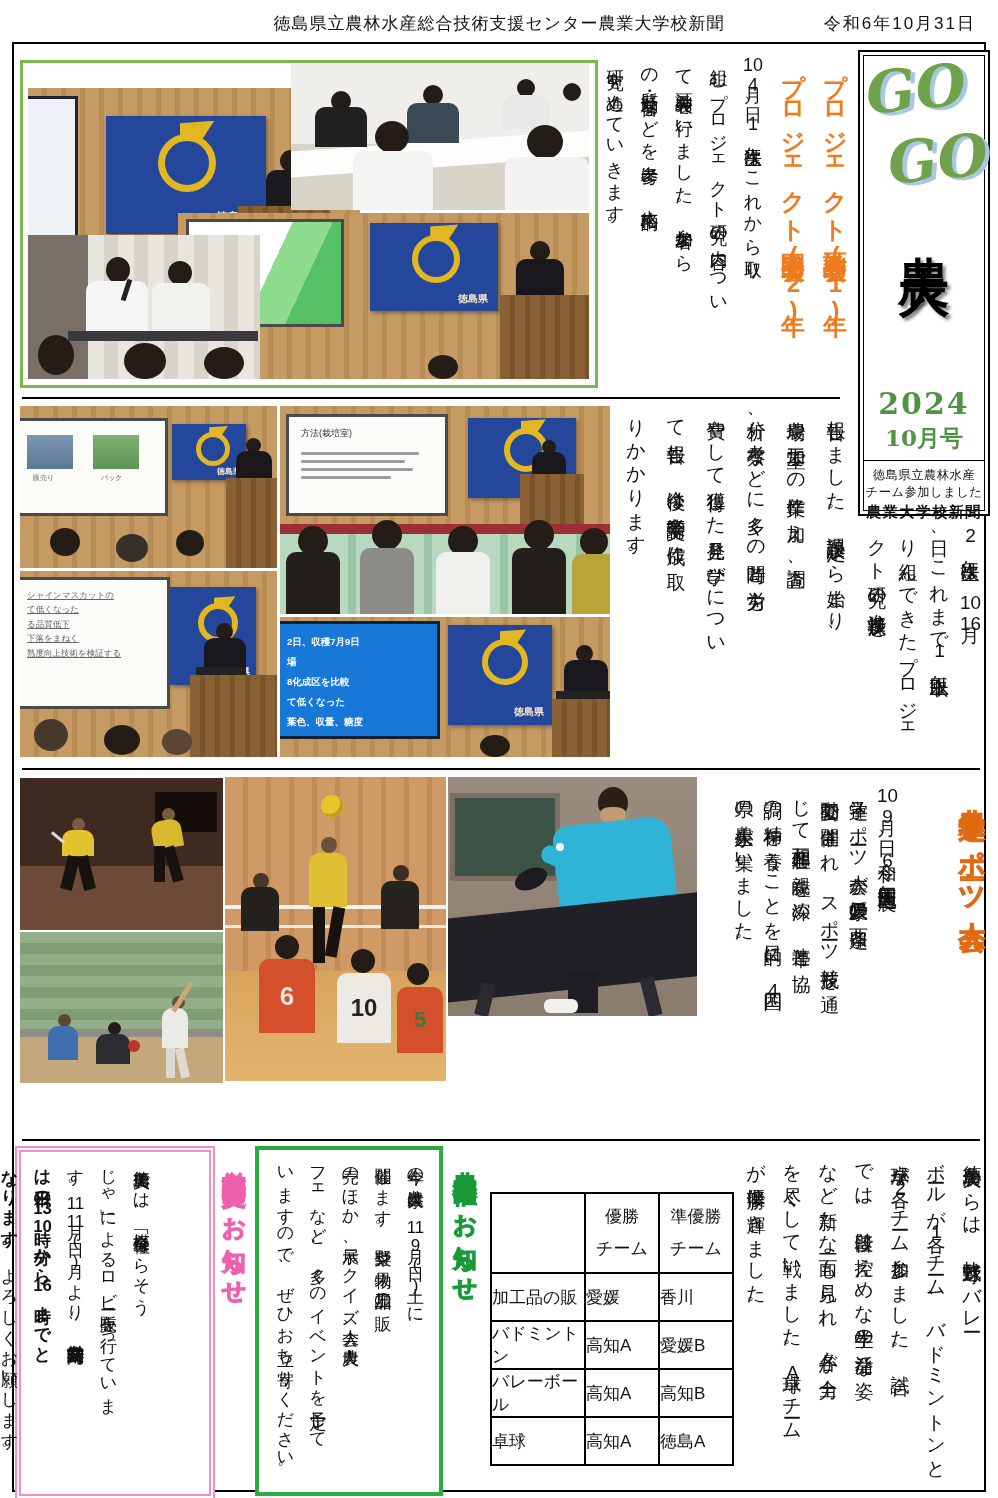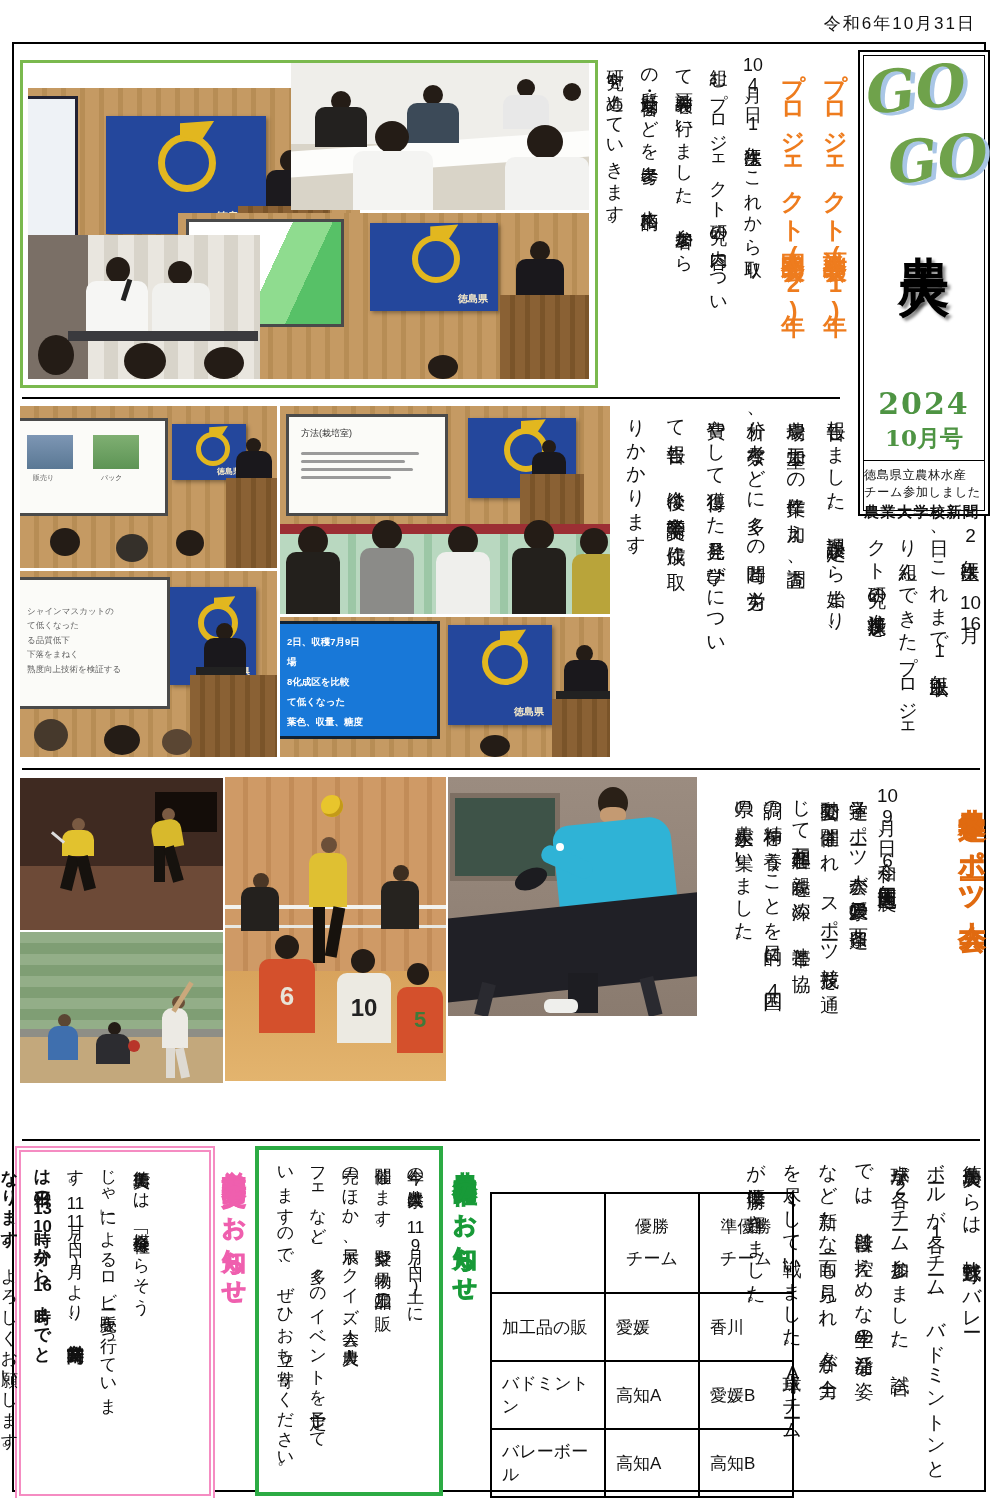--- a/index.html
+++ b/index.html
@@ -24,21 +24,21 @@
   .masthead{left:858px;top:50px;width:128px;height:462px;border:2px solid #000;background:#fff;}
   .masthead-inner{position:absolute;left:3px;top:3px;right:3px;bottom:3px;border:1px solid #000;}
   .go{position:absolute;font-family:"DejaVu Serif","Liberation Serif",serif;font-style:italic;font-weight:bold;
       font-size:58px;color:#6fa24b;text-shadow:4px 3px 0 #a9c6e6;transform:rotate(-6deg);line-height:1;}
   .mast-name{position:absolute;left:50%;transform:translateX(-50%);writing-mode:vertical-rl;
       font-family:"DejaVu Serif","Liberation Serif",serif;font-weight:900;font-size:52px;letter-spacing:10px;
       color:#000;text-shadow:3px 3px 3px rgba(0,0,0,.45);}
   .mast-year,.mast-issue{position:absolute;left:0;width:100%;text-align:center;
       font-family:"DejaVu Serif","Liberation Serif",serif;font-weight:bold;color:#4e9443;}
   .mast-org{position:absolute;left:0;right:0;bottom:0;top:404px;border-top:1.5px solid #000;
-      text-align:left;padding-top:6px;font-size:12.3px;line-height:1.4;letter-spacing:.5px;}
+      text-align:center;padding-top:6px;font-size:12.3px;line-height:1.4;letter-spacing:.5px;}
   .mast-org .line3{font-weight:bold;font-size:15px;letter-spacing:1.5px;}
   
   .ph{position:absolute;overflow:hidden;}
   .wood{background:repeating-linear-gradient(90deg,#c59a63 0 14px,#b78d55 14px 19px);}
   .banner{position:absolute;background:#24479c;box-shadow:2px 2px 4px rgba(0,0,0,.35);}
   .blogo{position:absolute;border-radius:50%;border:7px solid #e2b71f;}
   .blogo:after{content:"";position:absolute;top:-46%;right:-12%;width:78%;height:48%;background:#e2b71f;
       clip-path:polygon(0 12%,100% 0,60% 100%,0 70%);}
   .bname{position:absolute;color:#f5e9c8;font-weight:bold;}
   .screen{position:absolute;background:#fbfbf8;border:3px solid #4a4a4a;}
@@ -50,30 +50,31 @@
   
   .caption{left:452px;top:1040px;width:246px;height:77px;border:4px solid #f0ad1a;background:#fff;
       display:flex;flex-direction:column;justify-content:space-evenly;text-align:center;
       font-size:16.5px;letter-spacing:2px;white-space:pre-line;}
   .green-box{left:255px;top:1146px;width:180px;height:342px;border:4px solid #2cab44;background:#fff;}
   .pink-box{left:15px;top:1146px;width:188px;height:342px;border:6px double #f58cc2;background:#fff;}
   
   .res-title{left:486px;top:1146px;width:248px;text-align:center;font-size:21px;letter-spacing:2px;}
   table.res{position:absolute;left:490px;top:1192px;border-collapse:collapse;table-layout:fixed;}
   table.res td,table.res th{border:2px solid #000;font-weight:normal;
-      font-size:17px;white-space:pre-line;padding:10px;margin-left:40px;}
+      font-size:17px;white-space:pre-line;padding:0;margin-left:40px;}
   table.res th{height:78px;line-height:1.9;}
   table.res td{height:46px;}
   .colA{width:92px;} .colB{width:72px;} .colC{width:72px;}
 </style>
 </head>
 <body>
 
 <div id="page">
 
+  <div class="abs hd-title">徳島県立農林水産総合技術支援センター農業大学校新聞</div>
   <div class="abs hd-date">令和6年10月31日</div>
   <div class="abs frame"></div>
 
   <div class="abs" style="left:20px;top:60px;width:572px;height:322px;border:3px solid #7ab94e;background:#fff;">
 
     <div class="ph wood" style="left:5px;top:25px;width:332px;height:242px;">
       <div class="screen" style="left:-8px;top:8px;width:52px;height:150px;background:#eef2f6;border-color:#223;"></div>
       <div class="banner" style="left:78px;top:28px;width:160px;height:118px;">
         <div class="blogo" style="left:52px;top:18px;width:44px;height:44px;"></div>
         <div class="bname" style="right:14px;bottom:8px;font-size:12px;">徳島県</div>
@@ -197,21 +198,21 @@
     <div class="head" style="left:168px;top:120px;width:30px;height:30px;"></div>
       <div class="torso" style="left:156px;top:146px;width:54px;height:62px;background:#efefec;"></div>
     <div class="head" style="left:244px;top:114px;width:30px;height:30px;"></div>
       <div class="torso" style="left:232px;top:142px;width:54px;height:66px;background:#23201c;"></div>
     <div class="head" style="left:300px;top:122px;width:28px;height:28px;"></div>
       <div class="torso" style="left:292px;top:148px;width:46px;height:60px;background:#b9a43a;"></div>
   </div>
 
   <div class="ph wood" style="left:20px;top:571px;width:257px;height:186px;">
     <div class="screen" style="left:-8px;top:6px;width:152px;height:126px;">
-      <div class="slide-lines abs" style="left:12px;top:24px;white-space:pre-line;">シャインマスカットの
+      <div class="slide-lines abs" style="left:12px;top:8px;white-space:pre-line;text-decoration:underline;">シャインマスカットの
 て低くなった
 る品質低下
 下落をまねく
 熟度向上技術を検証する</div>
     </div>
     <div class="banner" style="left:150px;top:16px;width:86px;height:98px;">
       <div class="blogo" style="left:28px;top:16px;width:28px;height:28px;border-width:6px;"></div>
       <div class="bname" style="right:6px;bottom:6px;font-size:10px;">徳島県</div>
     </div>
     <div class="head" style="left:196px;top:52px;width:17px;height:17px;"></div>

